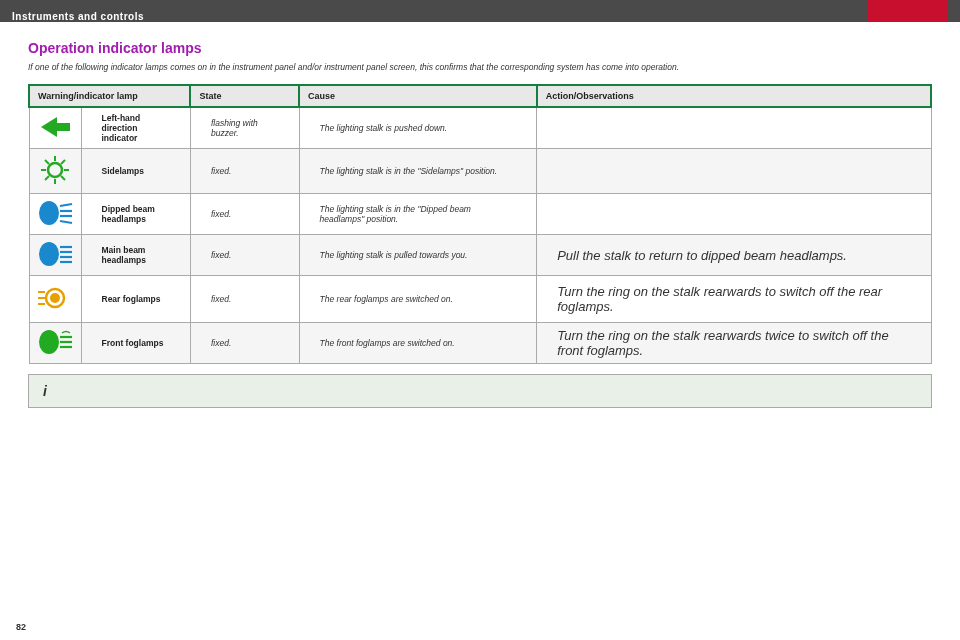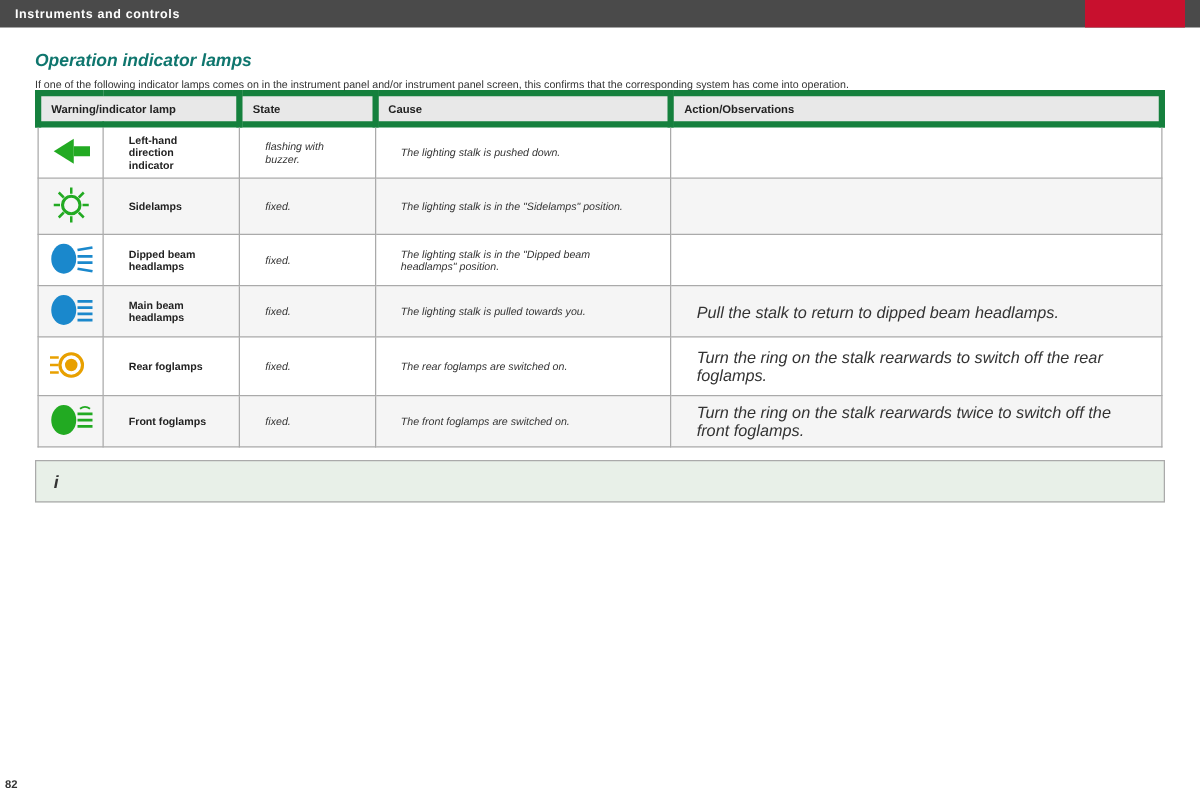--- a/index.html
+++ b/index.html
@@ -9,60 +9,60 @@
       width: 960px;
       height: 640px;
       overflow: hidden;
       position: relative;
     }
     .top-bar {
       background: #4a4a4a;
       height: 22px;
       width: 100%;
       display: flex;
-      align-items: center;
+      align-items: flex-end;
       padding: 0 12px;
     }
     .top-bar-title {
       color: #fff;
       font-size: 10px;
       font-weight: bold;
       letter-spacing: 0.5px;
     }
     .top-bar-accent {
       margin-left: auto;
       background: #c8102e;
       width: 80px;
       height: 22px;
     }
     .main-content {
       padding: 18px 28px 10px 28px;
     }
     .page-title {
       font-size: 14px;
       font-weight: bold;
-      color: #0f766e;
+      color: #a21caf;
       margin-bottom: 6px;
-      font-style: italic;
     }
     .page-subtitle {
       font-size: 8.5px;
       color: #333;
-      margin-bottom: 0;
+      margin-bottom: 12px;
+      font-style: italic;
     }
     table {
       width: 100%;
       border-collapse: collapse;
       border: 1.5px solid #4a4a4a;
     }
     thead tr {
       background: #e8e8e8;
     }
     thead th {
-      border: 5px solid #15803d;
+      border: 2px solid #15803d;
       padding: 5px 8px;
       font-size: 9px;
       font-weight: bold;
       text-align: left;
       color: #222;
     }
     tbody tr {
       border: 1px solid #4a4a4a;
     }
     tbody tr:nth-child(even) {
@@ -117,21 +117,21 @@
       color: #333;
       font-style: italic;
     }
     .info-text {
       font-size: 9px;
       color: #333;
     }
     .page-num {
       position: absolute;
       bottom: 8px;
-      left: 4px;
+      left: 16px;
       font-size: 9px;
       font-weight: bold;
       color: #333;
     }
   </style>
 </head>
 <body>
 
 <div class="top-bar">
   <span class="top-bar-title">Instruments and controls</span>

